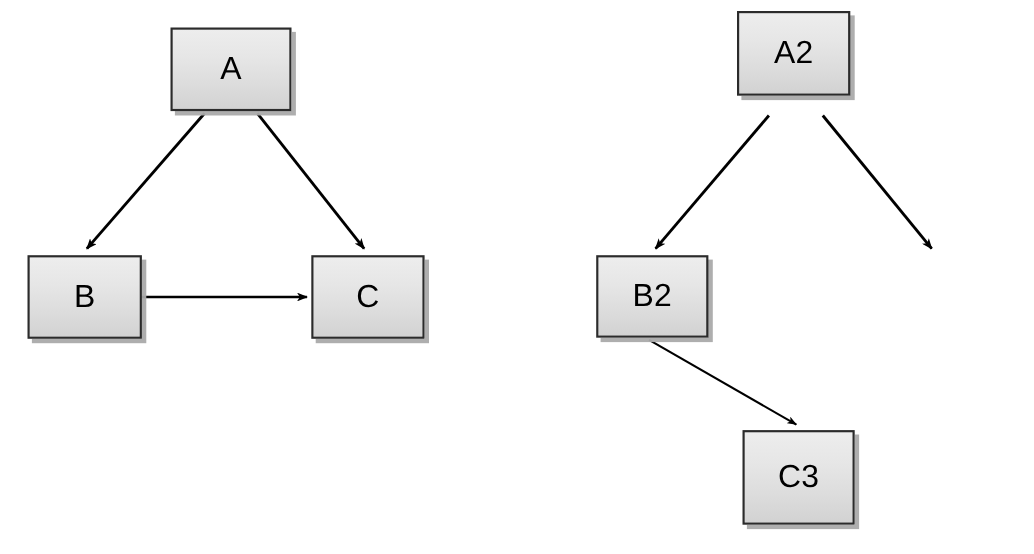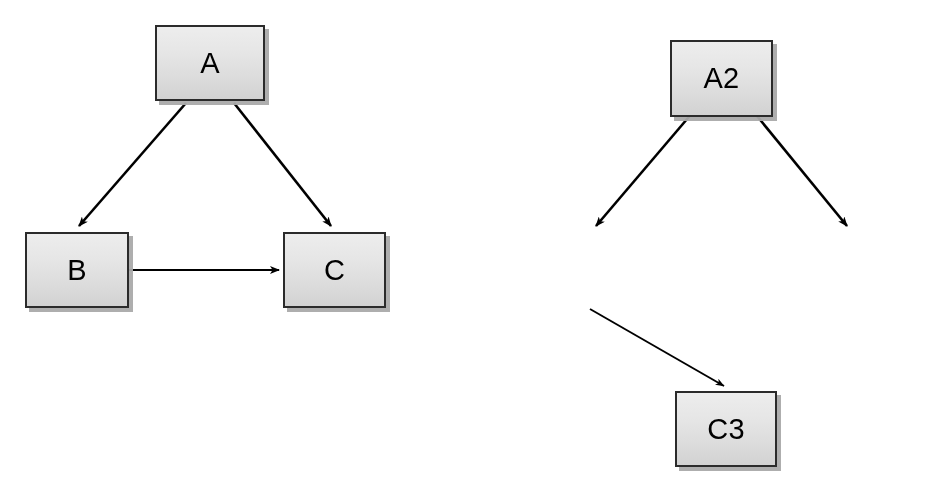--- a/index.html
+++ b/index.html
@@ -81,23 +81,26 @@
   </div>
 
   <div class="node" style="left:25px; top:232px; width:104px; height:76px;">
     <span class="node-label">B</span>
   </div>
 
   <div class="node" style="left:283px; top:232px; width:103px; height:76px;">
     <span class="node-label">C</span>
   </div>
 
-  <div class="node" style="left:670px; top:40px; width:103px; height:77px;">
+  <div class="node" style="left:670px; top:10px; width:103px; height:77px;">
     <span class="node-label">A2</span>
   </div>
 
+  <div class="node" style="left:542px; top:232px; width:102px; height:75px;">
+    <span class="node-label">B2</span>
+  </div>
 
 
-  <div class="node" style="left:675px; top:391px; width:102px; height:76px;">
+  <div class="node" style="left:675px; top:391px; width:102px; height:86px;">
     <span class="node-label">C3</span>
   </div>
 
 </div>
 
 </body></html>

